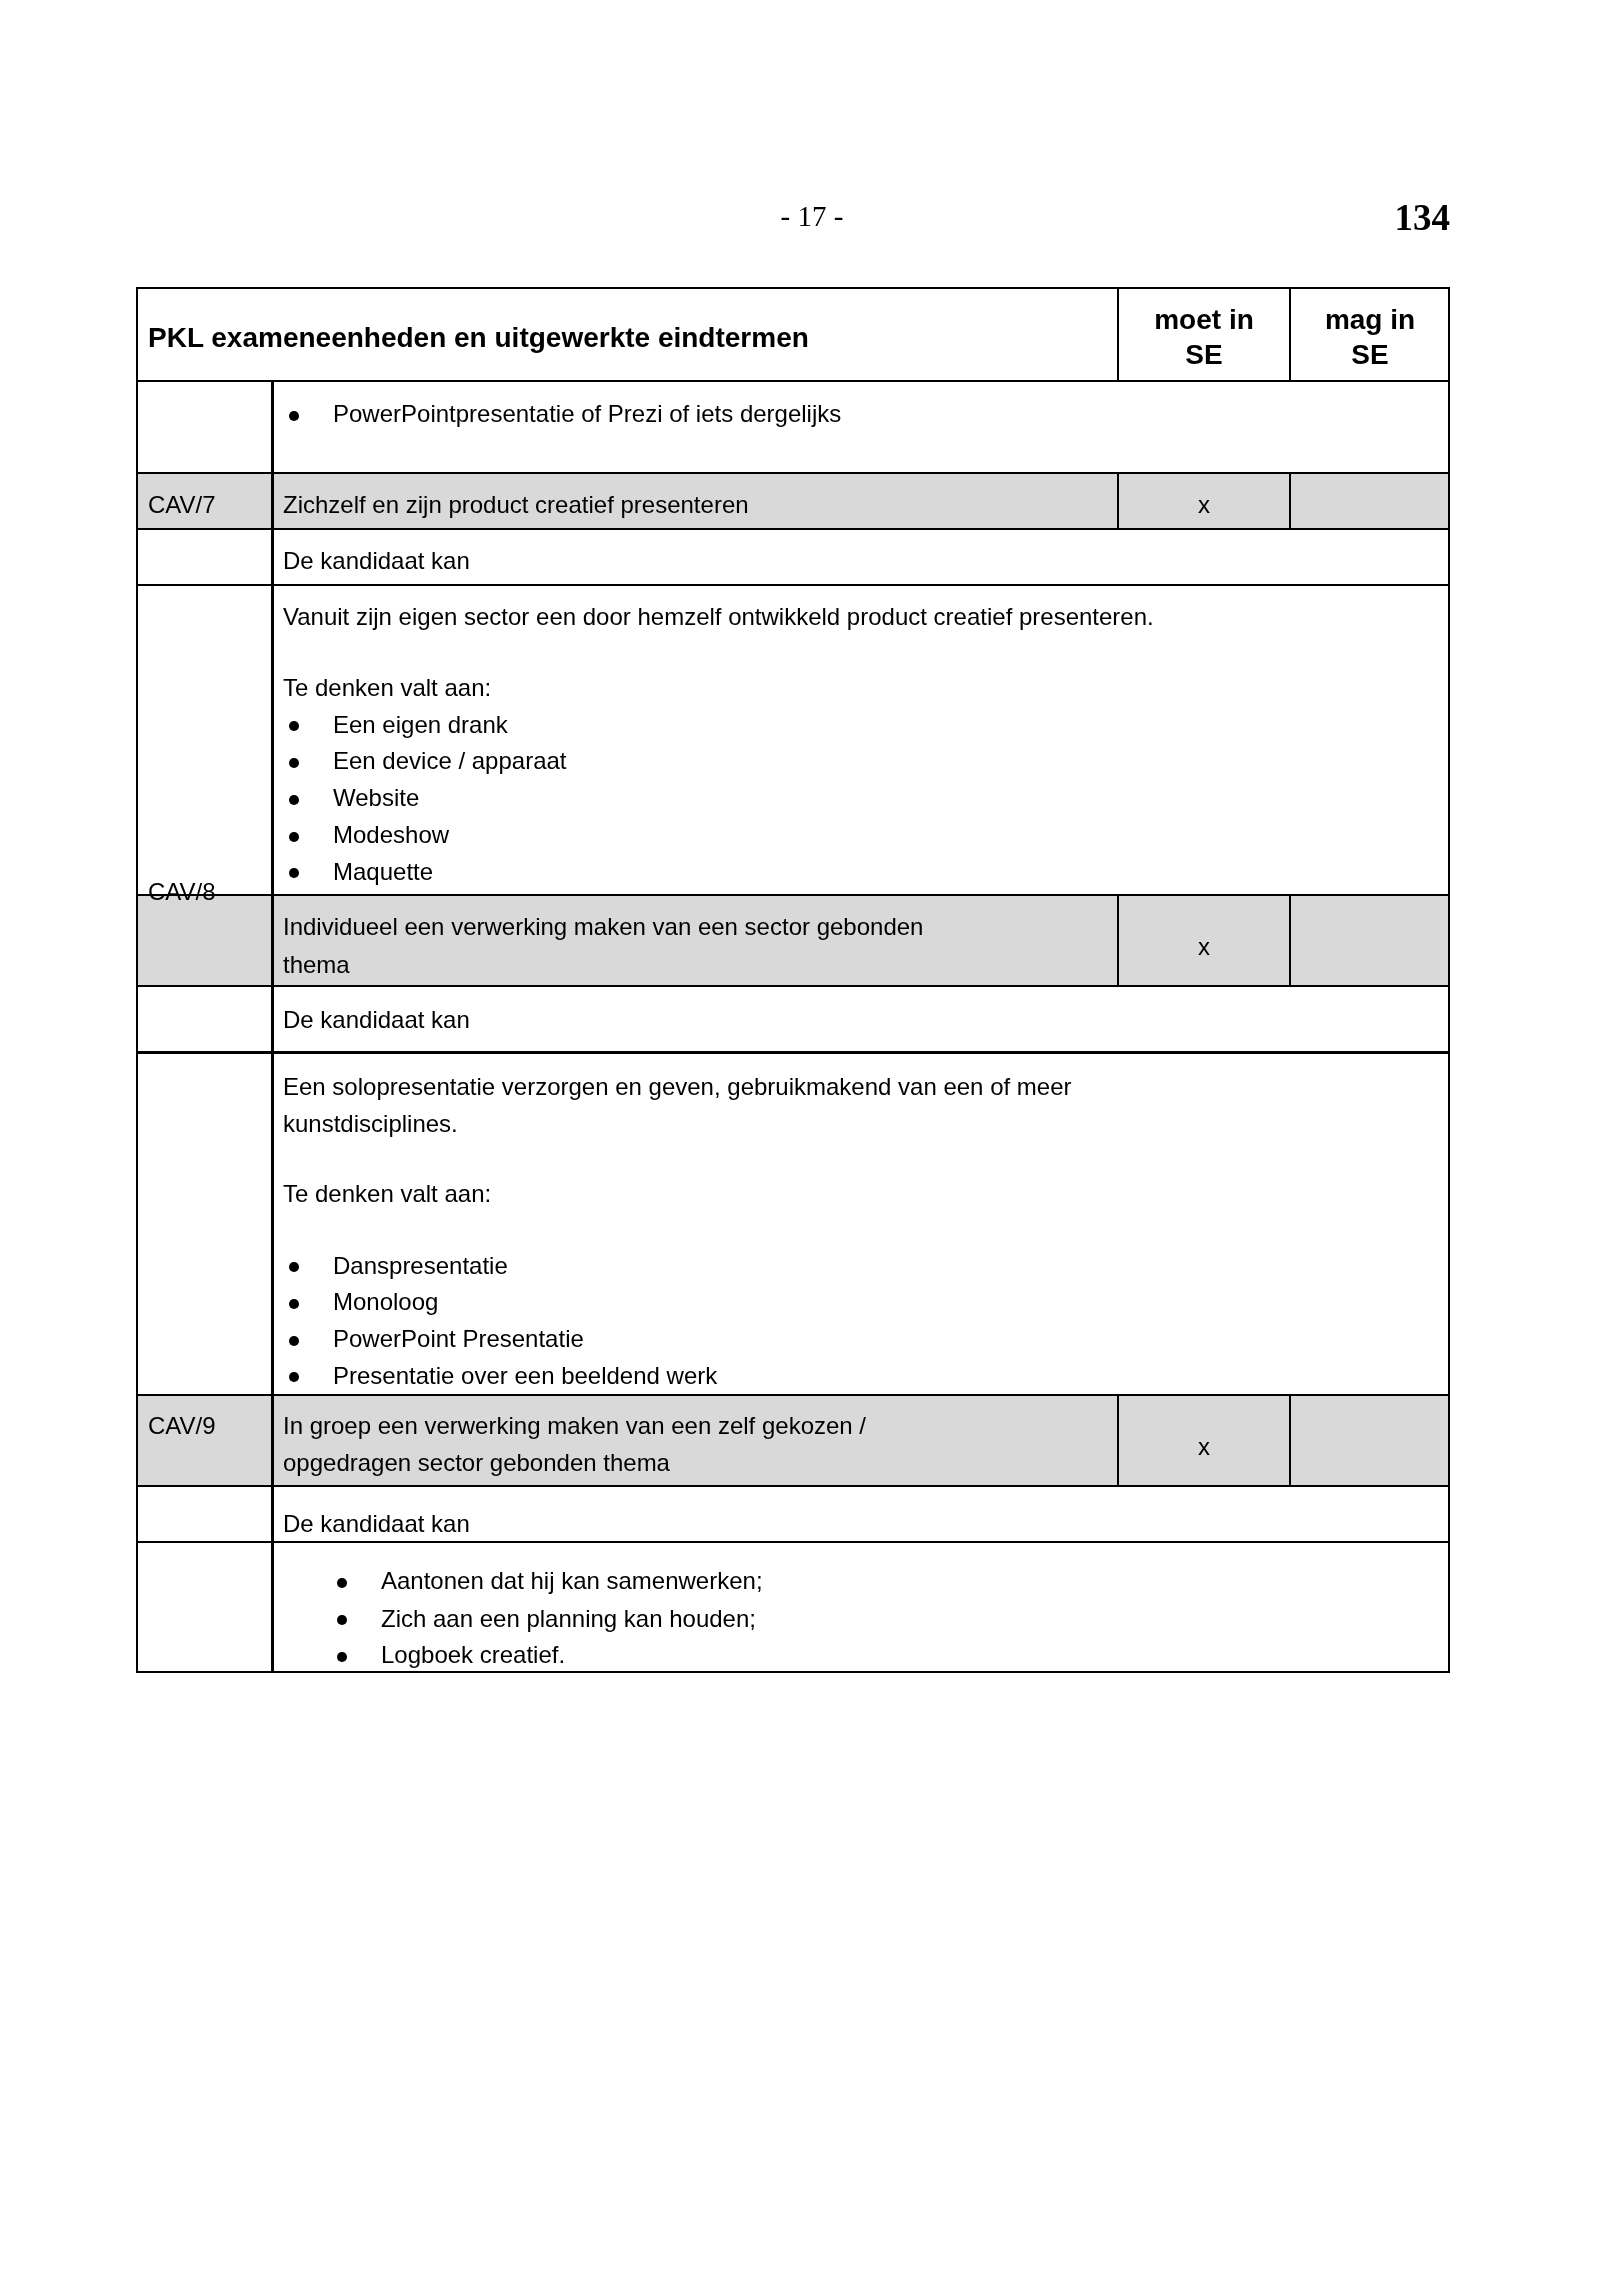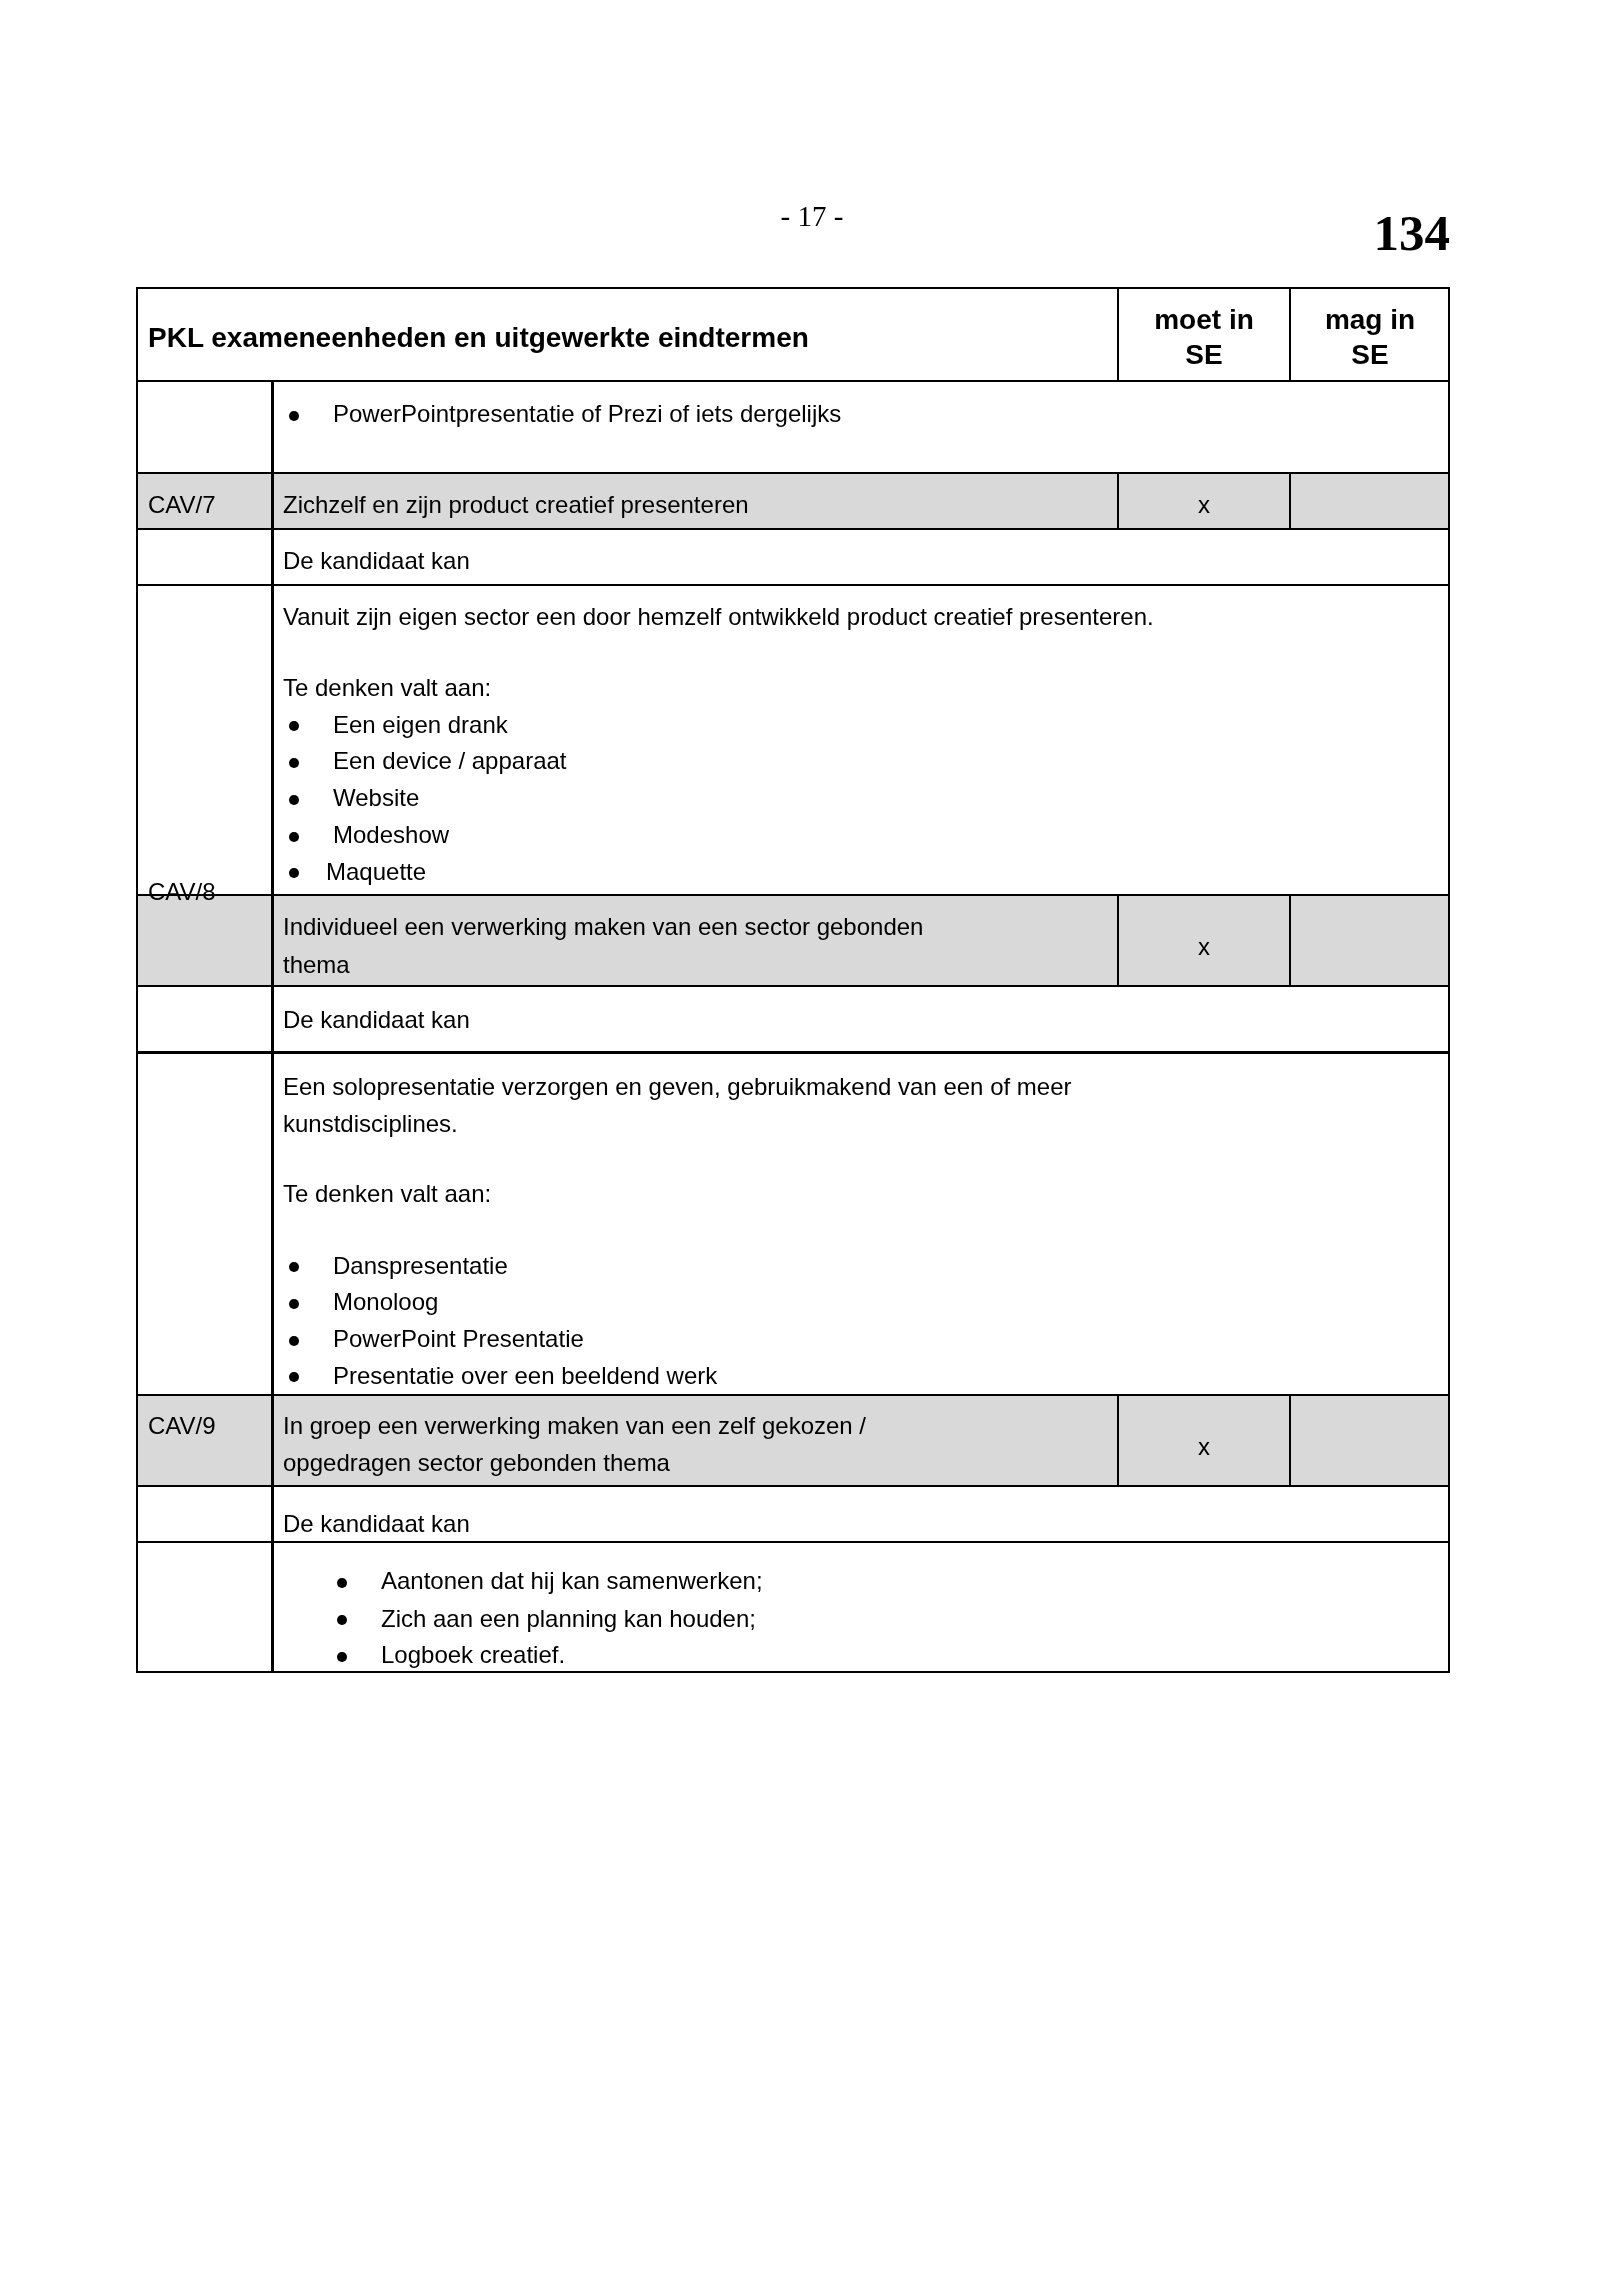--- a/index.html
+++ b/index.html
@@ -1,20 +1,20 @@
 <!DOCTYPE html>
 <html><head>
 <meta charset="utf-8">
 <style>
   html, body { margin:0; padding:0; background:#ffffff; }
   body { width:1621px; height:2293px; position:relative; overflow:hidden;
          font-family:"Liberation Sans", sans-serif; color:#000; }
   .abs { position:absolute; }
   .pagenum { font-family:"Liberation Serif", serif; font-size:29px; left:773px; top:200px; width:78px; text-align:center; white-space:nowrap; }
-  .docnum { font-family:"Liberation Serif", serif; font-weight:bold; font-size:51px; left:1362px; top:204px; width:88px; text-align:right; }
+  .docnum { font-family:"Liberation Serif", serif; font-weight:bold; font-size:37px; left:1362px; top:196px; width:88px; text-align:right; }
   .cell { position:absolute; box-sizing:border-box; }
   .hline { position:absolute; left:138px; width:1310px; height:2px; background:#000; }
   .vline { position:absolute; width:2px; background:#000; }
   .gray { background:#d9d9d9; }
   .txt { position:absolute; font-size:24px; line-height:36px; white-space:nowrap; }
   .hdr { font-weight:bold; font-size:28px; }
   .center { text-align:center; }
   .bullet { position:absolute; width:9.8px; height:9.8px; border-radius:50%; background:#000; }
 </style>
 </head>
@@ -71,21 +71,21 @@
 <div class="txt" style="left:283px; top:670px;">Te denken valt aan:</div>
 <div class="bullet" style="left:289px; top:721px;"></div>
 <div class="txt" style="left:333px; top:707px;">Een eigen drank</div>
 <div class="bullet" style="left:289px; top:758px;"></div>
 <div class="txt" style="left:333px; top:743px;">Een device / apparaat</div>
 <div class="bullet" style="left:289px; top:795px;"></div>
 <div class="txt" style="left:333px; top:780px;">Website</div>
 <div class="bullet" style="left:289px; top:832px;"></div>
 <div class="txt" style="left:333px; top:817px;">Modeshow</div>
 <div class="bullet" style="left:289px; top:868px;"></div>
-<div class="txt" style="left:326px; top:854px;">Maquette</div>
+<div class="txt" style="left:333px; top:854px;">Maquette</div>
 
 <div class="txt" style="left:148px; top:874px;text-align:right;">CAV/8</div>
 <div class="txt" style="left:283px; top:909px;">Individueel een verwerking maken van een sector gebonden</div>
 <div class="txt" style="left:283px; top:947px;">thema</div>
 <div class="txt center" style="left:1119px; top:929px; width:170px;">x</div>
 <div class="txt" style="left:283px; top:1002px;">De kandidaat kan</div>
 <div class="txt" style="left:283px; top:1069px;">Een solopresentatie verzorgen en geven, gebruikmakend van een of meer</div>
 <div class="txt" style="left:283px; top:1106px;">kunstdisciplines.</div>
 <div class="txt" style="left:283px; top:1176px;">Te denken valt aan:</div>
 <div class="bullet" style="left:289px; top:1262px;"></div>

